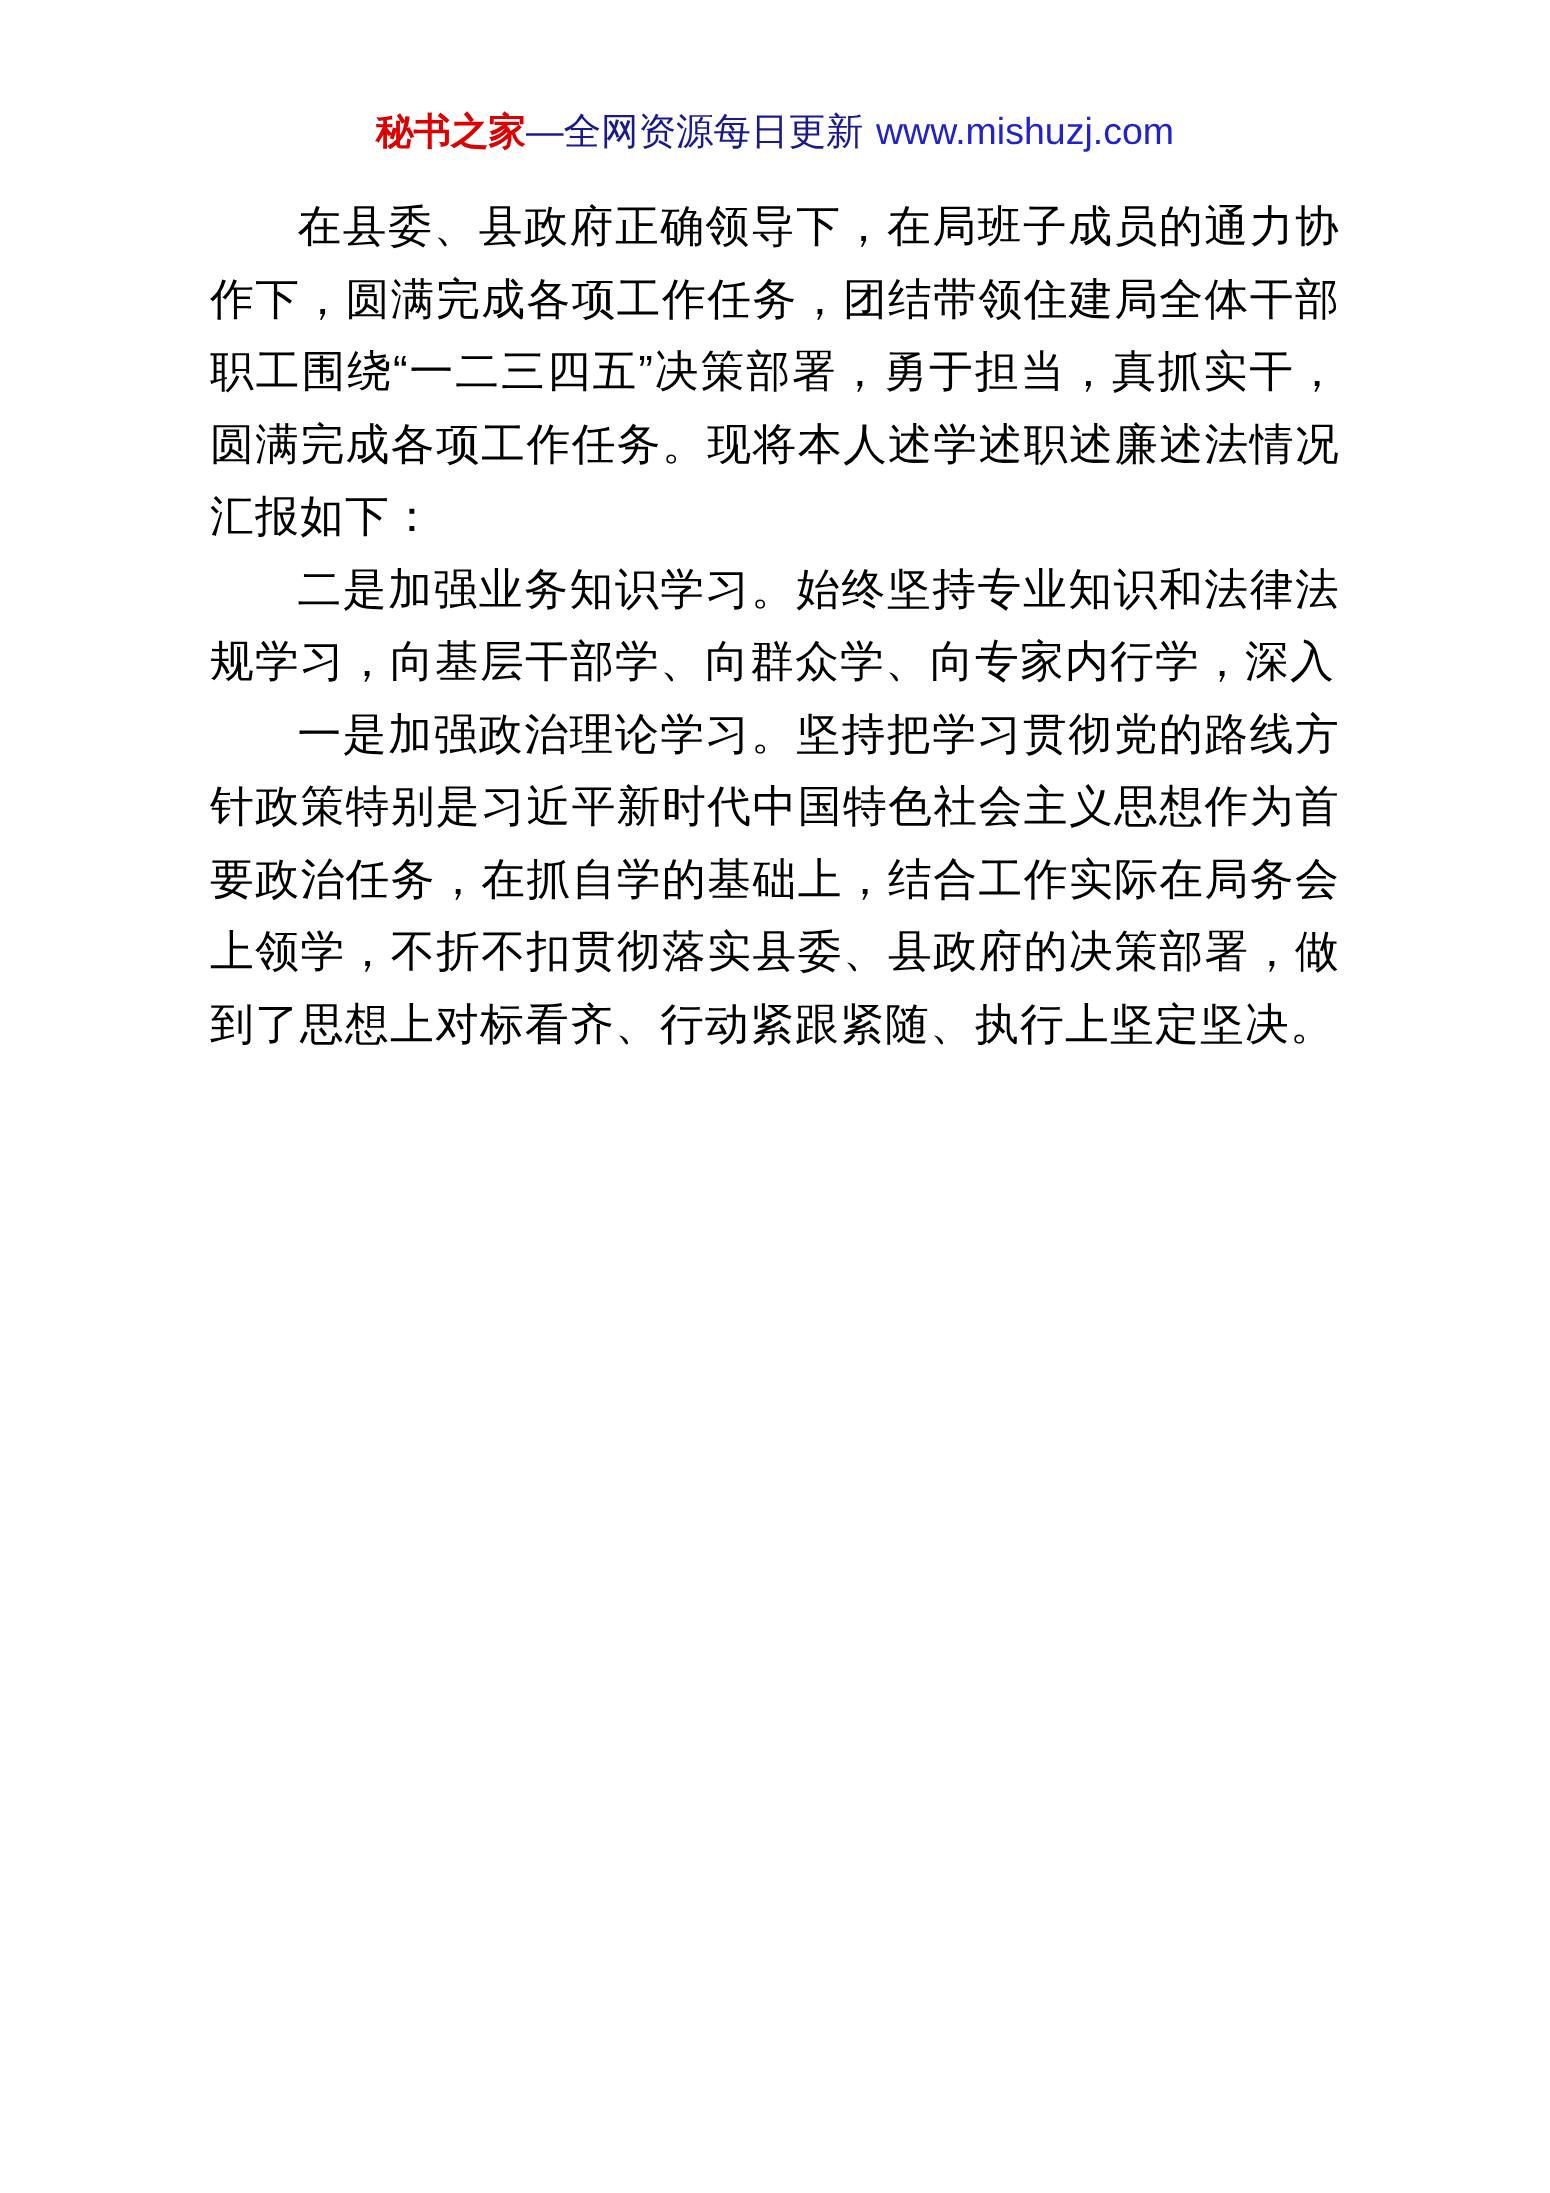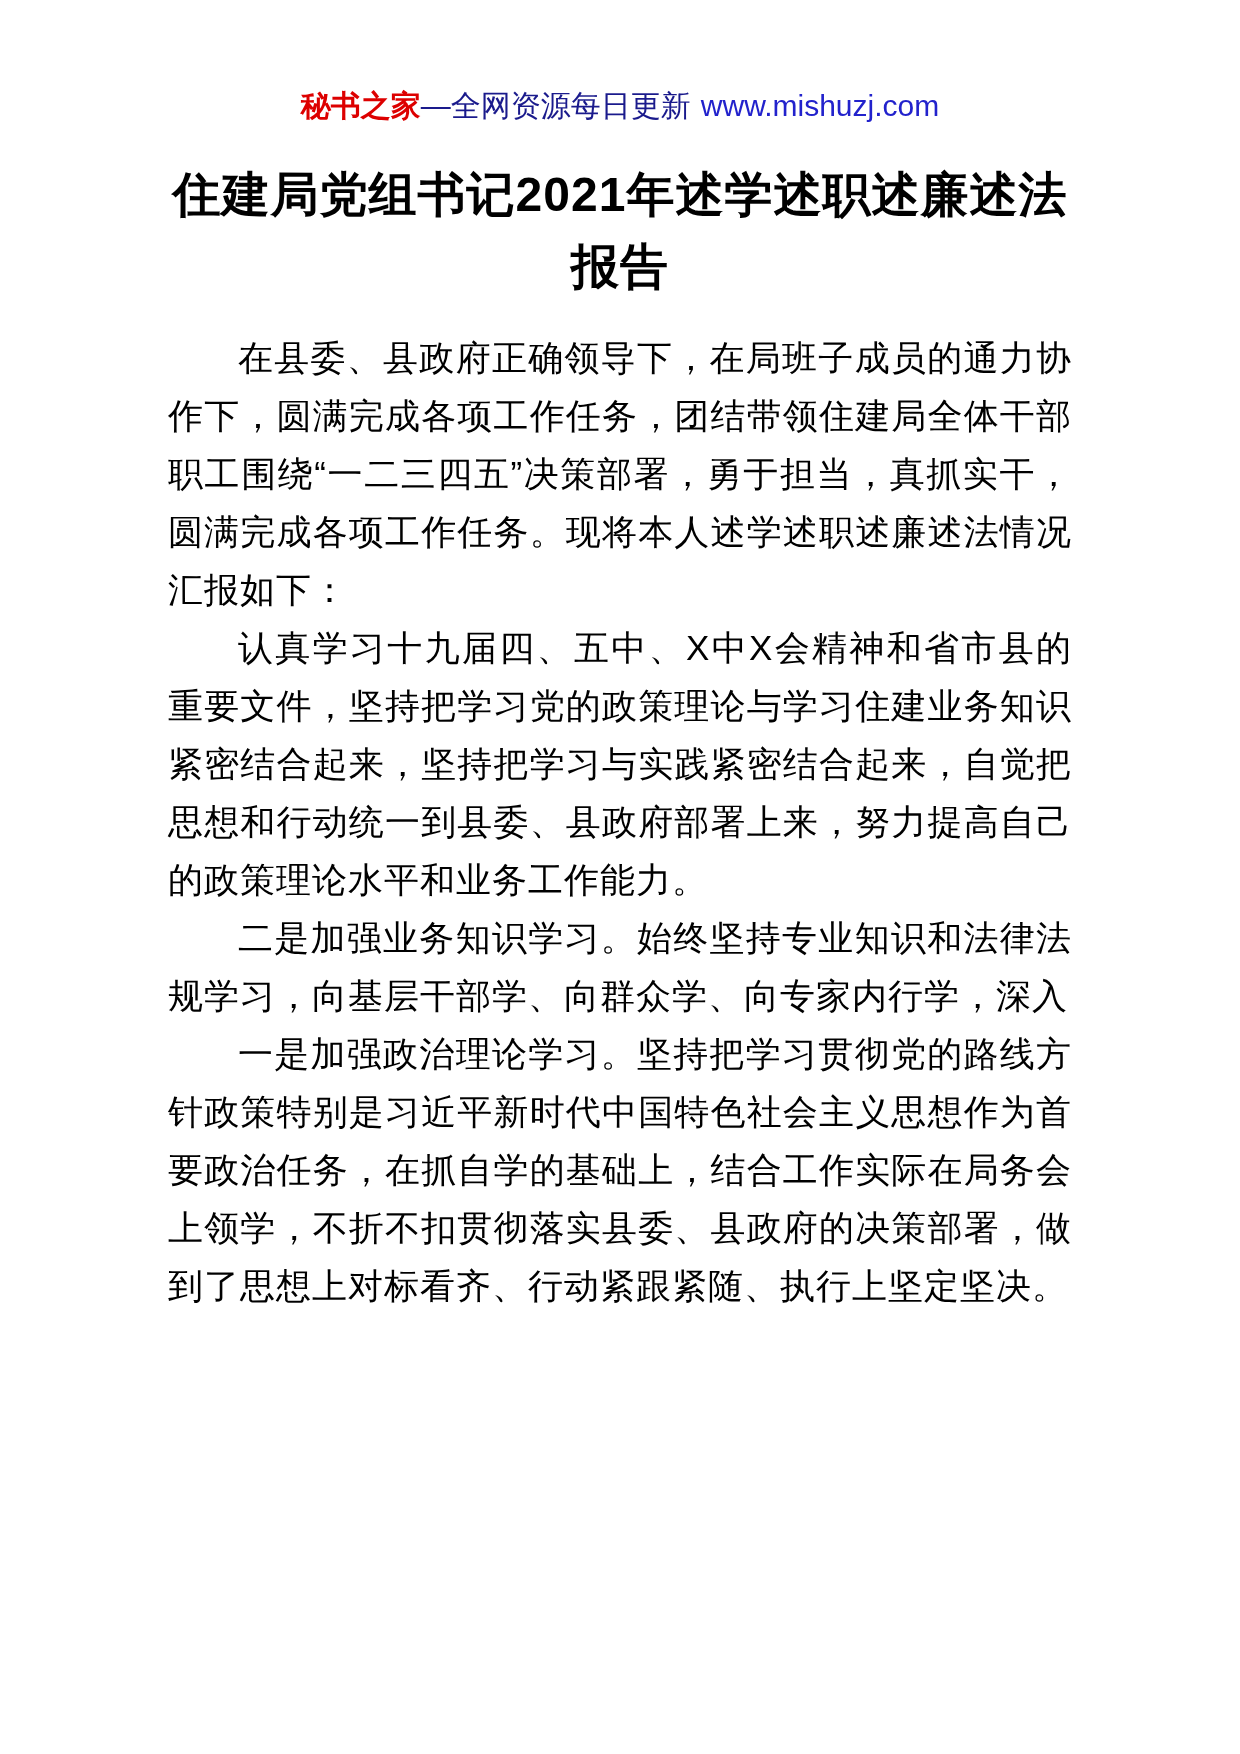--- a/index.html
+++ b/index.html
@@ -60,22 +60,20 @@
 </style>
 </head>
 <body>
 
 <div class="page">
 
   <div class="header-banner">
     <span class="site-name">秘书之家</span><span class="site-tagline">—全网资源每日更新</span><span class="site-url">www.mishuzj.com</span>
   </div>
 
-  <h1 class="doc-title">住建局党组书记2021年述学述职述廉述法报告</h1>
 
   <div class="body-text">
     <p class="para">在县委、县政府正确领导下，在局班子成员的通力协作下，圆满完成各项工作任务，团结带领住建局全体干部职工围绕“一二三四五”决策部署，勇于担当，真抓实干，圆满完成各项工作任务。现将本人述学述职述廉述法情况汇报如下：</p>
-    <p class="para">认真学习十九届四、五中、X中X会精神和省市县的重要文件，坚持把学习党的政策理论与学习住建业务知识紧密结合起来，坚持把学习与实践紧密结合起来，自觉把思想和行动统一到县委、县政府部署上来，努力提高自己的政策理论水平和业务工作能力。</p>
     <p class="para">二是加强业务知识学习。始终坚持专业知识和法律法规学习，向基层干部学、向群众学、向专家内行学，深入</p>
     <p class="para">一是加强政治理论学习。坚持把学习贯彻党的路线方针政策特别是习近平新时代中国特色社会主义思想作为首要政治任务，在抓自学的基础上，结合工作实际在局务会上领学，不折不扣贯彻落实县委、县政府的决策部署，做到了思想上对标看齐、行动紧跟紧随、执行上坚定坚决。</p>
   </div>
 
 </div>
 
 </body></html>

